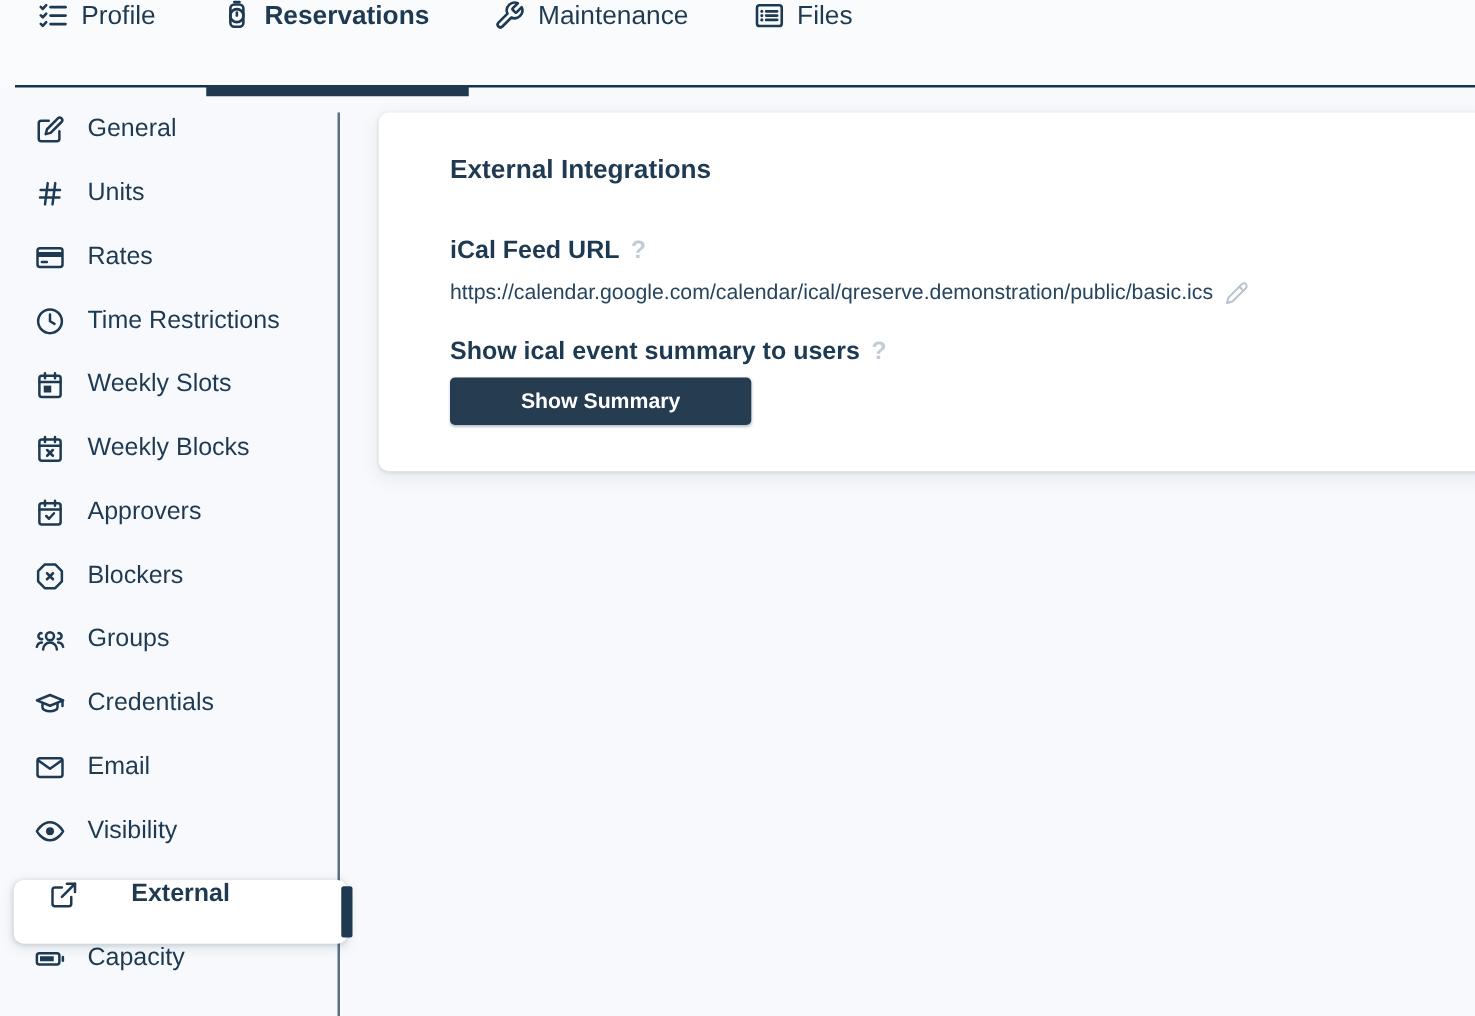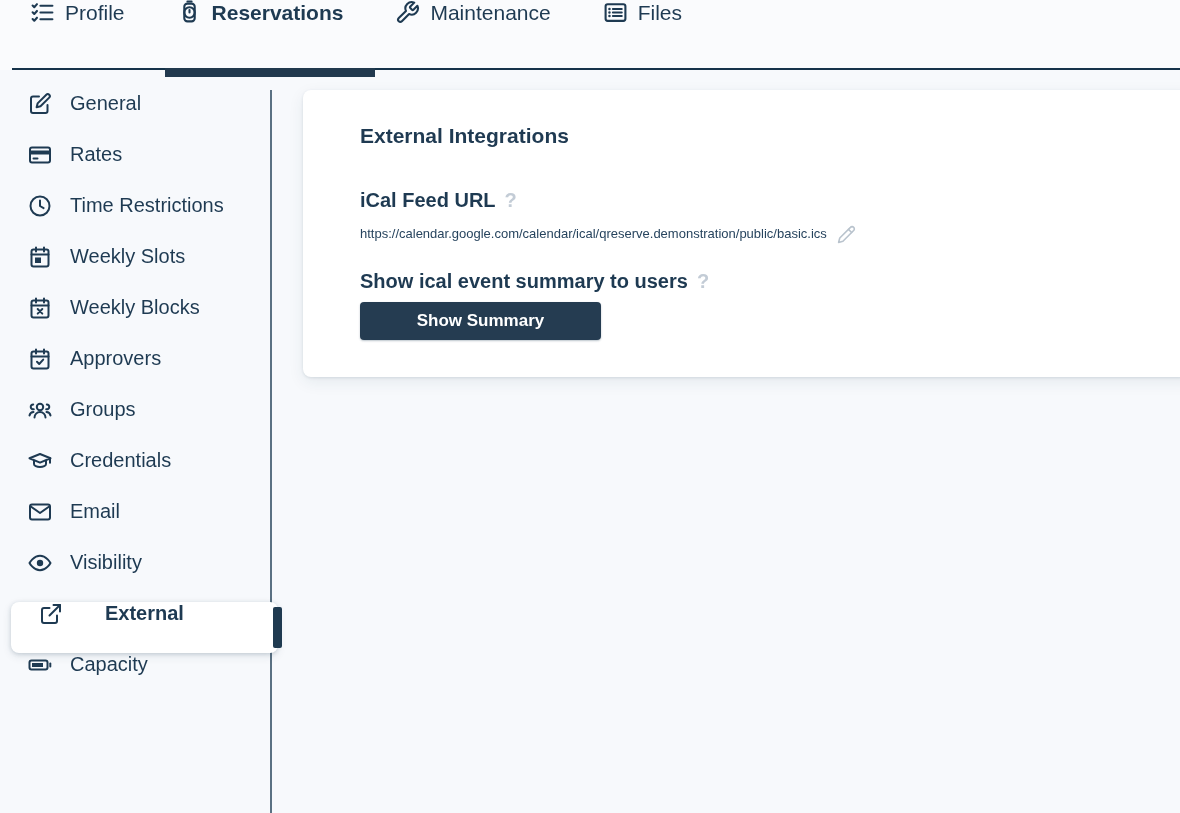--- a/index.html
+++ b/index.html
@@ -122,21 +122,21 @@
     color:#c3ccd6;
     font-weight:700;
     font-size:20px;
     cursor:pointer;
   }
   .url-row {
     margin-top:12px;
     display:flex;
     align-items:center;
     gap:10px;
-    font-size:13px;
+    font-size:17px;
     line-height:20px;
     color:#27445e;
   }
   .edit-pencil { color:#b9c3cd; cursor:pointer; }
   .edit-pencil svg { width:19px; height:19px; }
   .field-label.second { margin-top:25px; }
   .summary-btn {
     margin-top:9px;
     width:241px;
     height:38px;
@@ -209,20 +209,28 @@
         <span class="s-icon">
           <svg viewBox="0 0 24 24" fill="none" stroke="currentColor" stroke-width="2" stroke-linecap="round" stroke-linejoin="round">
             <path d="M11 4.5H5a2 2 0 0 0-2 2V19a2 2 0 0 0 2 2h12.5a2 2 0 0 0 2-2v-6"></path>
             <path d="M18.3 2.7a2 2 0 0 1 2.9 2.9L12.5 14.3l-3.9 1 1-3.9 8.7-8.7z"></path>
           </svg>
         </span>
         <span>General</span>
       </li>
       <li class="side-item">
         <span class="s-icon">
+          <svg viewBox="0 0 24 24" fill="none" stroke="currentColor" stroke-width="2" stroke-linecap="round" stroke-linejoin="round">
+            <path d="M4.5 9h15.5M4 15h15.5M10.2 3.5L8 20.5M16.2 3.5L14 20.5"></path>
+          </svg>
+        </span>
+        <span>Units</span>
+      </li>
+      <li class="side-item">
+        <span class="s-icon">
           <svg viewBox="0 0 24 24" fill="none" stroke="currentColor" stroke-width="2" stroke-linejoin="round">
             <rect x="2" y="4.5" width="20" height="15" rx="2"></rect>
             <path d="M2 9.5h20" stroke-width="4"></path>
             <path d="M5.5 15.5h4" stroke-linecap="round"></path>
           </svg>
         </span>
         <span>Rates</span>
       </li>
       <li class="side-item">
         <span class="s-icon">
@@ -259,20 +267,29 @@
             <rect x="3.5" y="4.5" width="17" height="17" rx="2"></rect>
             <path d="M8 2.5v4M16 2.5v4M3.5 9.5h17"></path>
             <path d="M9 14.8l2.2 2.2 4-4.4"></path>
           </svg>
         </span>
         <span>Approvers</span>
       </li>
       <li class="side-item">
         <span class="s-icon">
           <svg viewBox="0 0 24 24" fill="none" stroke="currentColor" stroke-width="2" stroke-linecap="round" stroke-linejoin="round">
+            <polygon points="7.86 2.5 16.14 2.5 21.5 7.86 21.5 16.14 16.14 21.5 7.86 21.5 2.5 16.14 2.5 7.86"></polygon>
+            <path d="M9.6 9.6l4.8 4.8M14.4 9.6l-4.8 4.8"></path>
+          </svg>
+        </span>
+        <span>Blockers</span>
+      </li>
+      <li class="side-item">
+        <span class="s-icon">
+          <svg viewBox="0 0 24 24" fill="none" stroke="currentColor" stroke-width="2" stroke-linecap="round" stroke-linejoin="round">
             <circle cx="12" cy="9" r="3.2"></circle>
             <path d="M6.5 19.5a5.5 5.5 0 0 1 11 0"></path>
             <path d="M5.2 6.5a2.4 2.4 0 1 0 .6 4.7M1.5 17.5a4.3 4.3 0 0 1 4-3.5"></path>
             <path d="M18.8 6.5a2.4 2.4 0 1 1-.6 4.7M22.5 17.5a4.3 4.3 0 0 0-4-3.5"></path>
           </svg>
         </span>
         <span>Groups</span>
       </li>
       <li class="side-item">
         <span class="s-icon">

